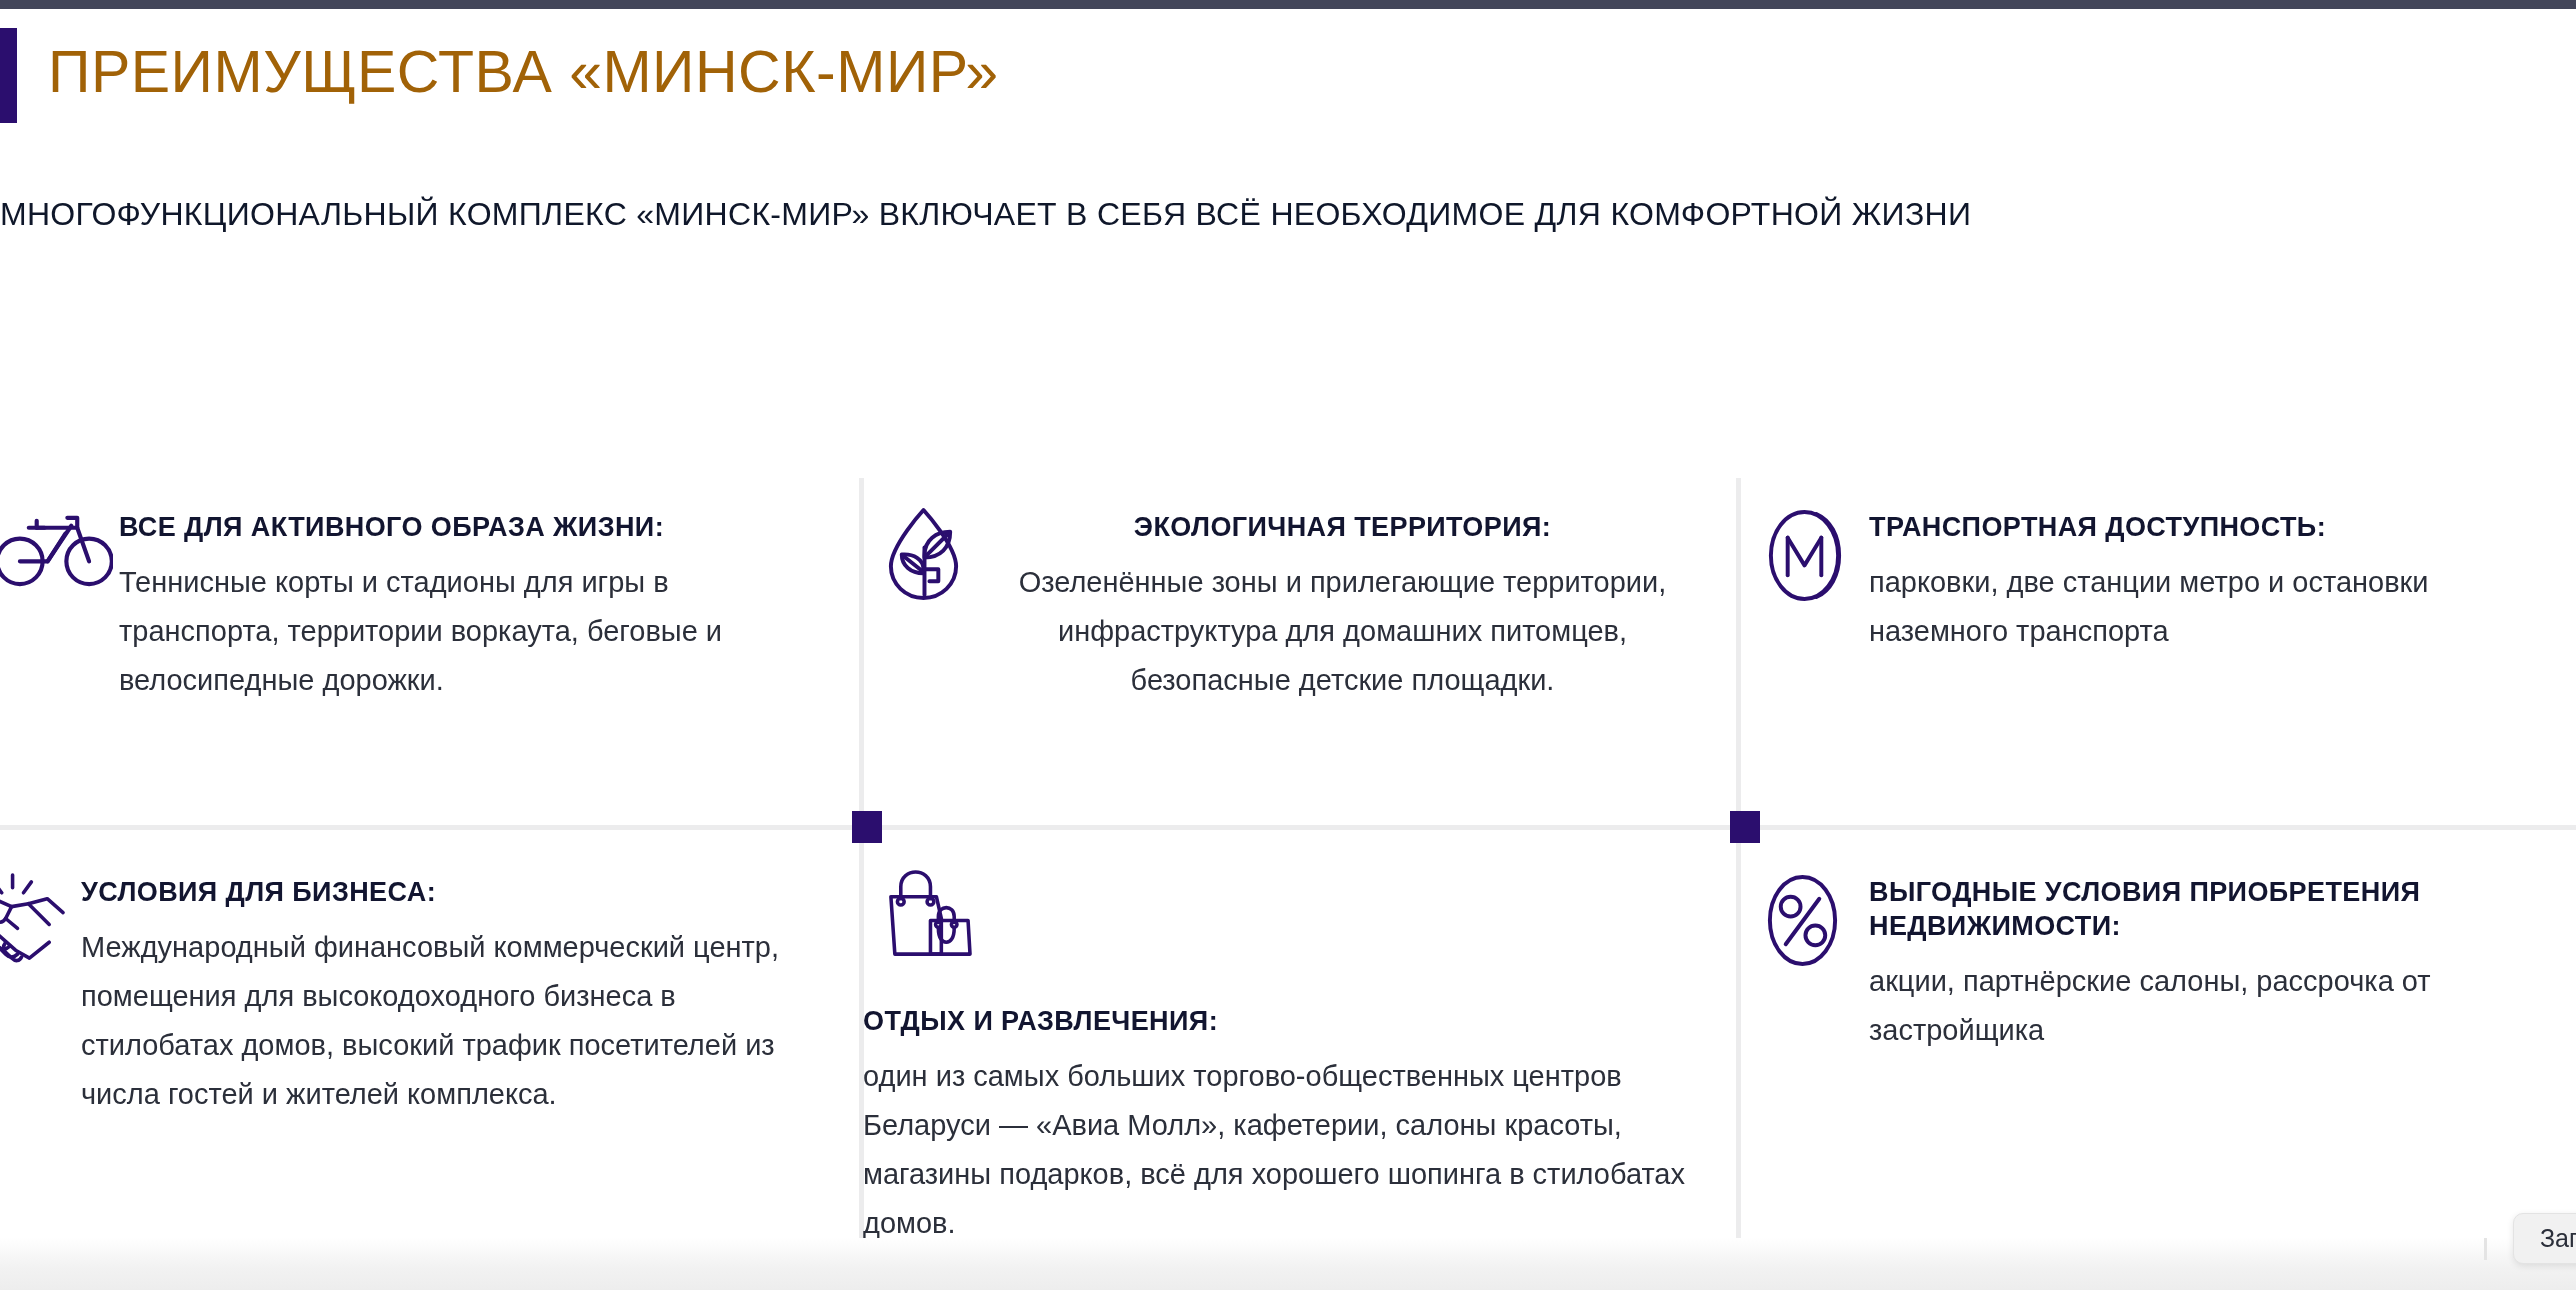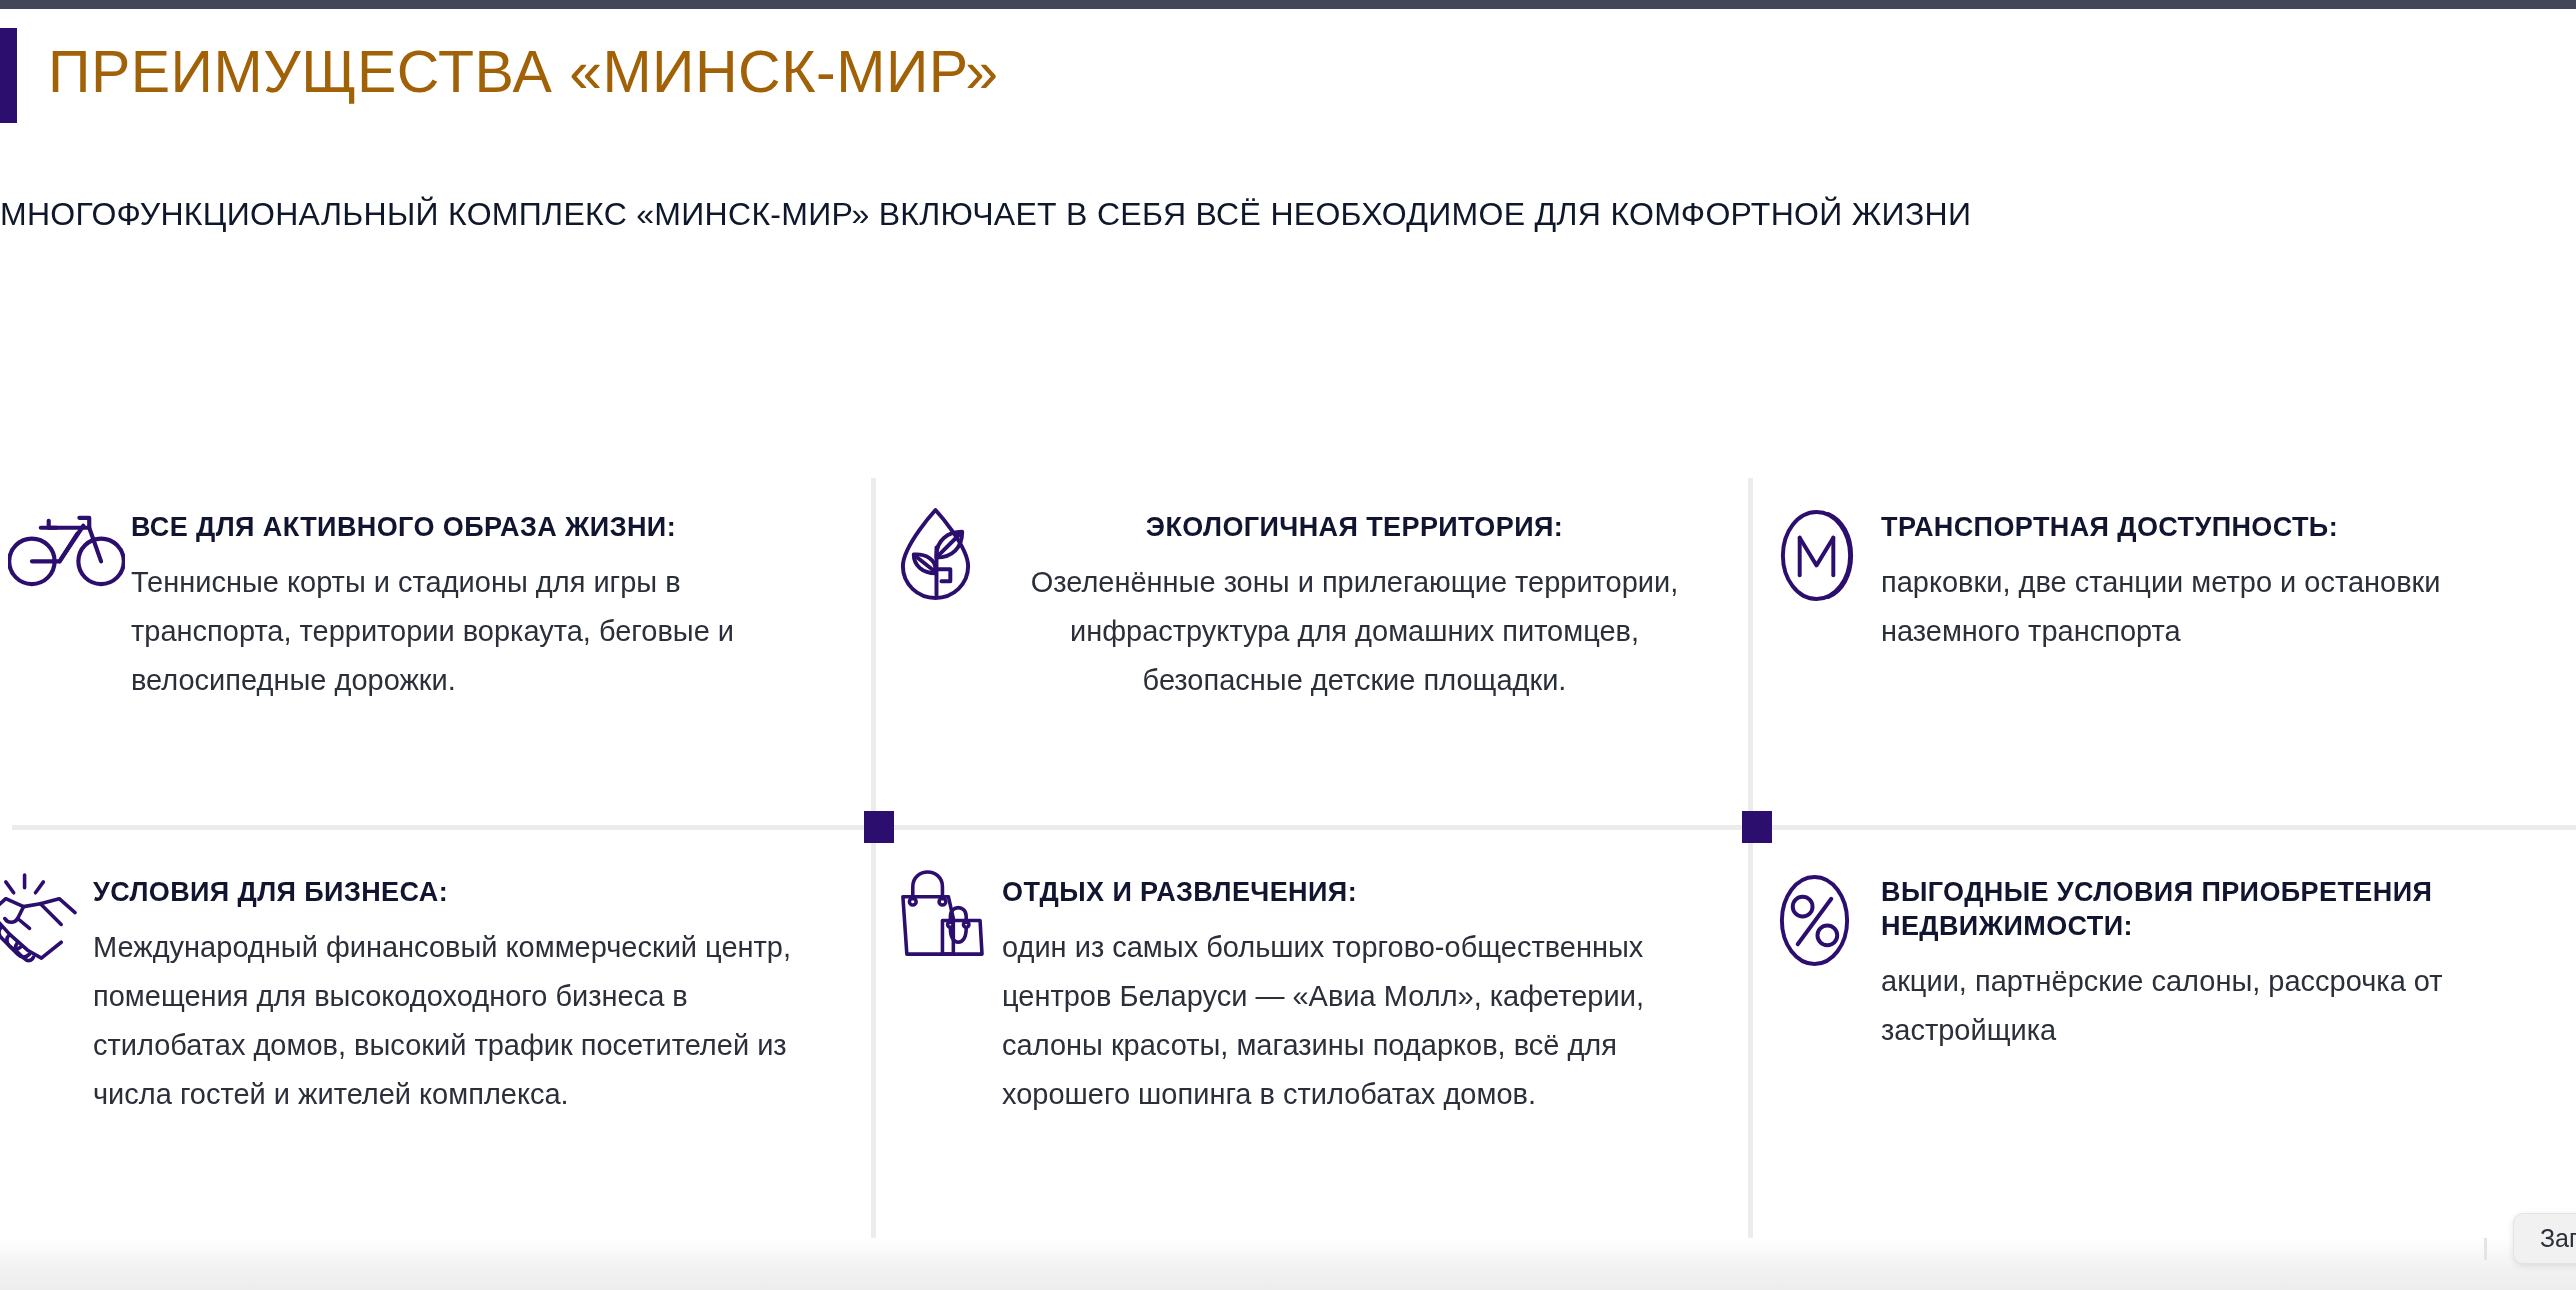--- a/index.html
+++ b/index.html
@@ -65,21 +65,21 @@
     font-size: 32px;
     line-height: 77px;
     font-weight: 400;
     letter-spacing: 0.3px;
     color: #0f172a;
   }
 
   
   .grid {
     position: absolute;
-    left: 12px;
+    left: 0;
     top: 478px;
     width: 2376px;
     height: 767px;
     padding-left: 42px;
   }
 
   
   .vline {
     position: absolute;
     top: 0;
@@ -143,21 +143,21 @@
     font-weight: 400;
     color: #2b2f3a;
   }
 
   
   .card.c1 { left: -38px;   top: 18px;  width: 822px; }
   .card.c2 { left: 863px;   top: 18px;  width: 832px; text-align: center; }
   .card.c3 { left: 1740px;  top: 18px;  width: 832px; justify-content: flex-end; }
   
   .card.c4 { left: -38px;   top: 383px; width: 822px; }
-  .card.c5 { left: 863px;   top: 383px; width: 832px; }
+  .card.c5 { left: 863px;   top: 383px; width: 832px; flex-direction: column; }
   .card.c6 { left: 1740px;  top: 383px; width: 832px; }
 
   .card.c1 .body, .card.c4 .body { padding-left: 0; }
 
   
   .card.c1 .icon { width: 123px; margin-left: 34px; }
   .card.c4 .icon { width: 109px; margin-left: 10px; }
   .card.c2 .icon, .card.c5 .icon { width: 109px; margin-left: 18px; }
   .card.c3 .icon, .card.c6 .icon { width: 109px; margin-left: 20px; }
 

